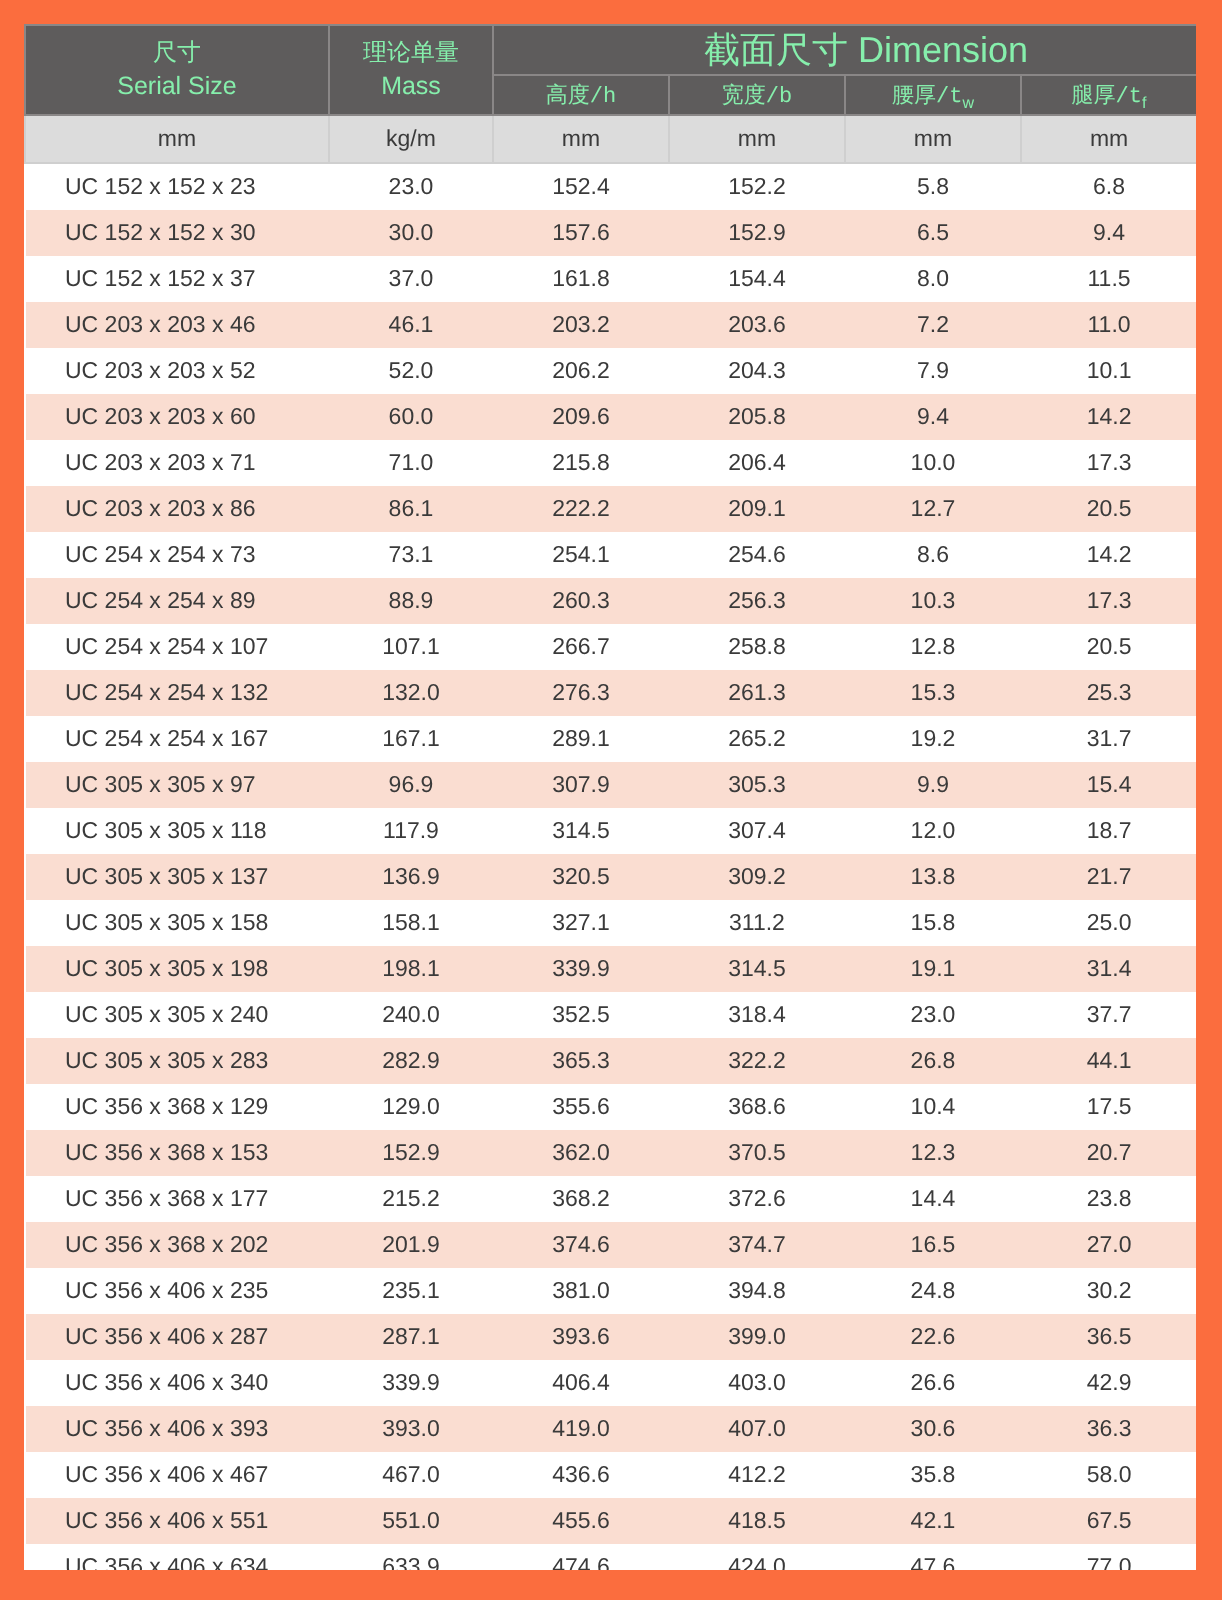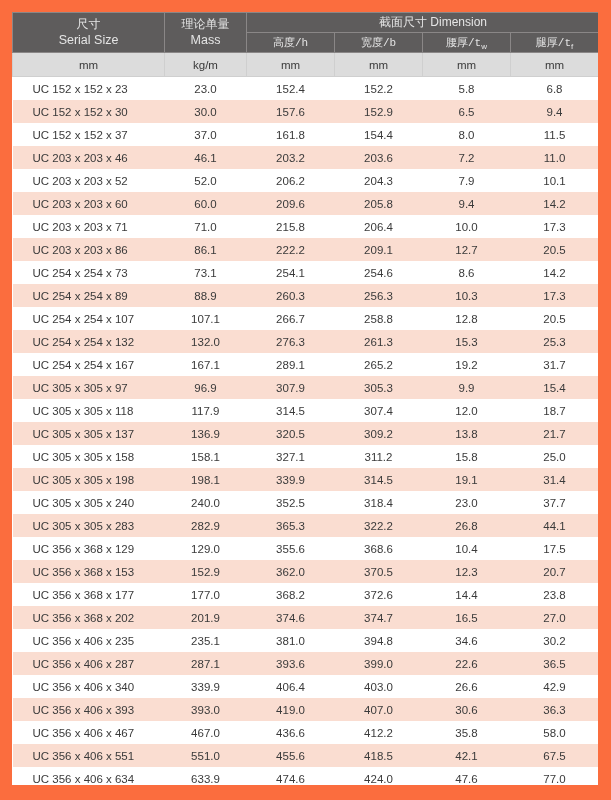--- a/index.html
+++ b/index.html
@@ -31,35 +31,35 @@
   }
   table.spec-table col.c0 { width: 152px; }
   table.spec-table col.c1 { width: 82px; }
   table.spec-table col.c2 { width: 88px; }
   table.spec-table col.c3 { width: 88px; }
   table.spec-table col.c4 { width: 88px; }
   table.spec-table col.c5 { width: 88px; }
 
   thead th {
     background: #5E5C5C;
-    color: #e5e5e5;
+    color: #86efac;
     font-weight: normal;
     border: 1px solid #8a8787;
     padding: 0;
     text-align: center;
     vertical-align: middle;
   }
   th.grp-top {
     height: 38px;
     font-size: 12.5px;
     line-height: 1.35;
   }
   th.grp-parent {
     height: 19px;
-    font-size: 12px;
+    font-size: 18px;
     padding-left: 21px;
   }
   th.grp-child {
     height: 19px;
     font-size: 11px;
   }
   th .cn {
     display: block;
     font-family: "DejaVu Sans", "Liberation Sans", sans-serif;
     font-size: 12px;
@@ -332,40 +332,40 @@
         <tr class="even">
           <td class="size-cell">UC 356 x 368 x 153</td>
           <td>152.9</td>
           <td>362.0</td>
           <td>370.5</td>
           <td>12.3</td>
           <td>20.7</td>
         </tr>
         <tr class="odd">
           <td class="size-cell">UC 356 x 368 x 177</td>
-          <td>177.0</td>
+          <td>215.2</td>
           <td>368.2</td>
           <td>372.6</td>
           <td>14.4</td>
           <td>23.8</td>
         </tr>
         <tr class="even">
           <td class="size-cell">UC 356 x 368 x 202</td>
           <td>201.9</td>
           <td>374.6</td>
           <td>374.7</td>
           <td>16.5</td>
           <td>27.0</td>
         </tr>
         <tr class="odd">
           <td class="size-cell">UC 356 x 406 x 235</td>
           <td>235.1</td>
           <td>381.0</td>
           <td>394.8</td>
-          <td>34.6</td>
+          <td>24.8</td>
           <td>30.2</td>
         </tr>
         <tr class="even">
           <td class="size-cell">UC 356 x 406 x 287</td>
           <td>287.1</td>
           <td>393.6</td>
           <td>399.0</td>
           <td>22.6</td>
           <td>36.5</td>
         </tr>

